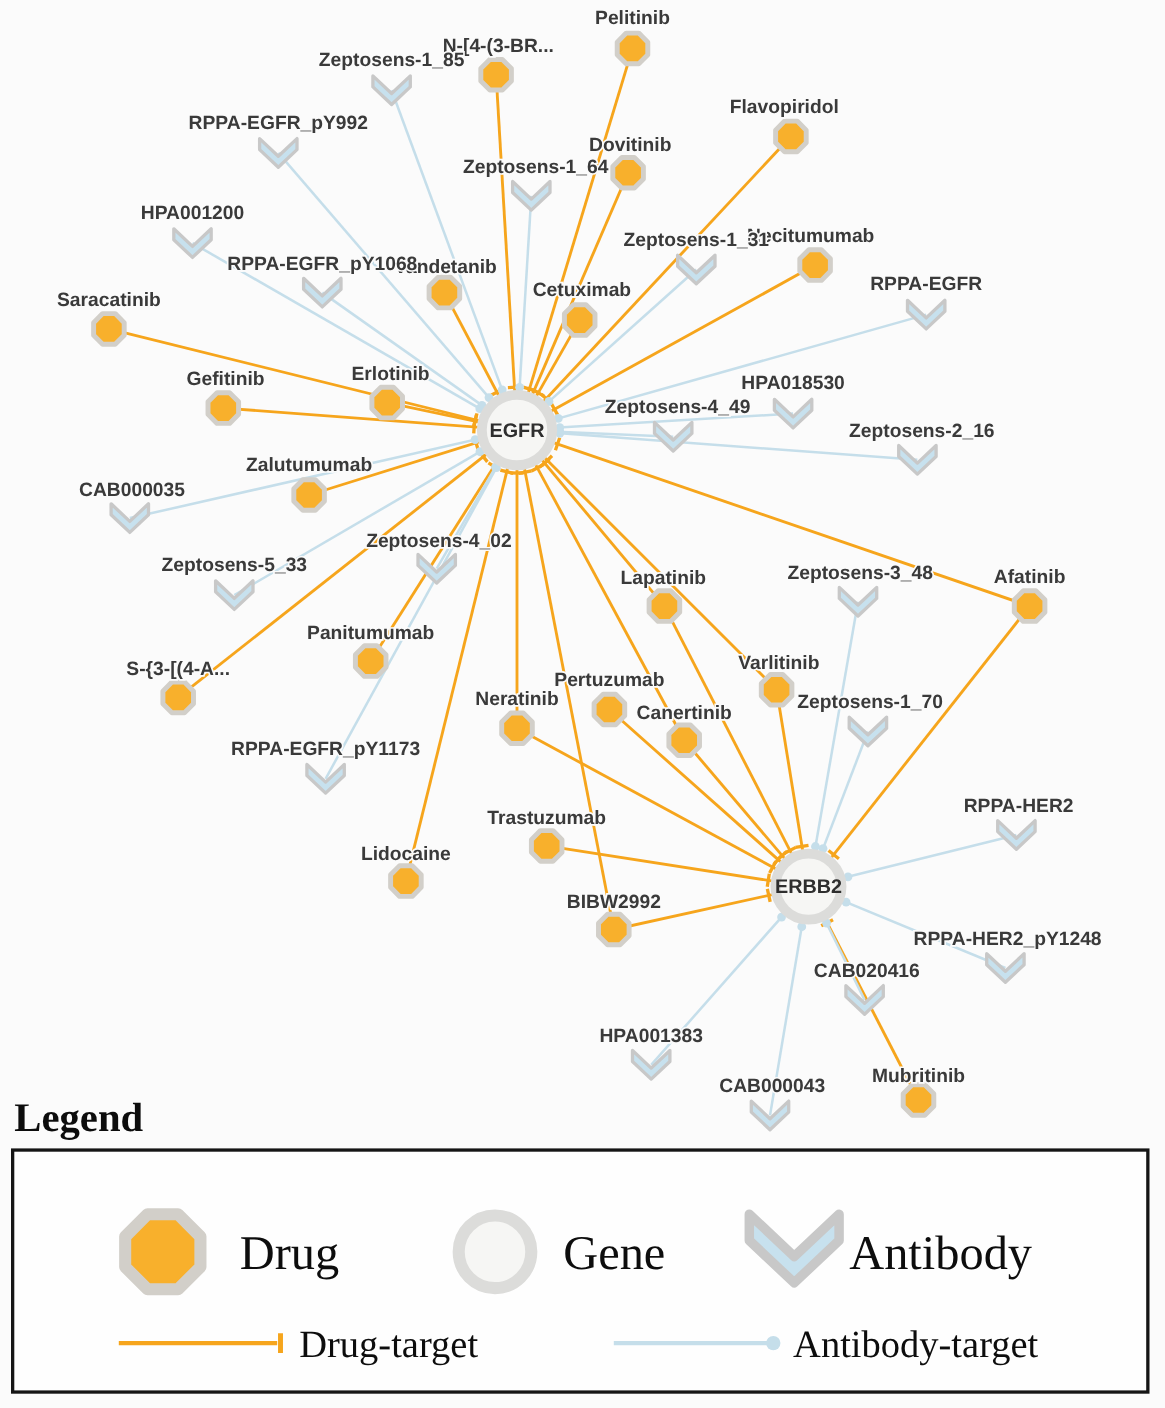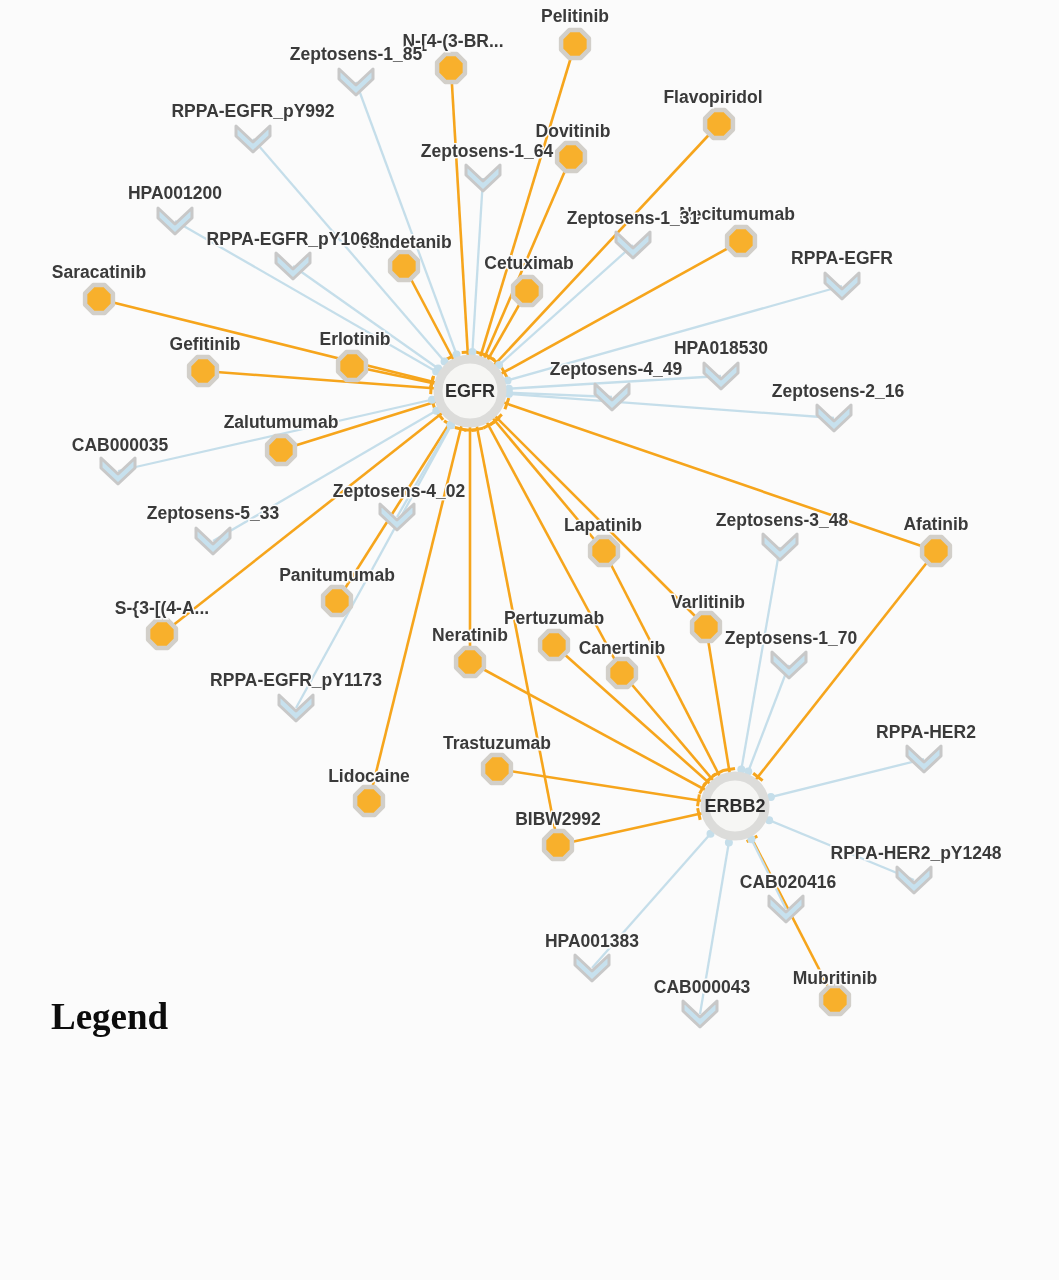--- a/index.html
+++ b/index.html
@@ -2,21 +2,21 @@
 <html><head>
 <meta charset="utf-8">
 <style>
   html,body{margin:0;padding:0;background:#fbfbfb;}
   .stage{position:relative;width:1059px;height:1280px;background:#fbfbfb;overflow:hidden;
          font-family:"Liberation Sans",sans-serif;}
   #graph-svg{position:absolute;left:0;top:0;}
   .nlabel{font:700 17.5px "Liberation Sans",sans-serif;fill:#3a3a3a;stroke:#fbfbfb;
           stroke-width:3px;paint-order:stroke;text-anchor:middle;}
   .glabel{font:700 18px "Liberation Sans",sans-serif;fill:#2e2e2e;text-anchor:middle;}
-  .legend-title{position:absolute;left:13px;top:995px;font:700 37px "Liberation Serif",serif;color:#0c0c0c;margin-left:38px;}
+  .legend-title{position:absolute;left:13px;top:995px;font:700 37px "Liberation Serif",serif;color:#0c0c0c;}
   .legend-box{position:absolute;left:10px;top:1044px;width:1029px;height:217px;
               border:3px solid #151515;background:#fefefe;}
   .legend-box svg{display:block;}
   .lg-text{font:400 44px "Liberation Serif",serif;fill:#0d0d0d;dominant-baseline:central;}
   .lg-text2{font:400 35px "Liberation Serif",serif;fill:#0d0d0d;dominant-baseline:central;}
 </style>
 </head>
 <body>
 
 <div class="stage">
@@ -217,13 +217,34 @@
         <text x="926" y="738" class="nlabel">RPPA-HER2</text>
         <text x="916" y="859" class="nlabel">RPPA-HER2_pY1248</text>
         <text x="788" y="888" class="nlabel">CAB020416</text>
         <text x="592" y="947" class="nlabel">HPA001383</text>
         <text x="702" y="993" class="nlabel">CAB000043</text>
       </g>
     </svg>
 
   <div class="legend-title">Legend</div>
 
+  <div class="legend-box">
+    <svg width="1029" height="211" viewBox="0 0 1029 211">
+
+      <polygon class="js-drug" points="169.2,104.8 148.9,125.1 121.1,125.1 100.8,104.8 100.8,77.2 121.1,56.9 148.9,56.9 169.2,77.2" stroke-width="11" stroke-linejoin="round" fill="#F8B02C" stroke="#D2CFC9"></polygon>
+      <text class="lg-text" x="205" y="92">Drug</text>
+
+      <circle class="js-gene" cx="437" cy="91" r="33" stroke-width="11" fill="#F6F6F4" stroke="#DCDCDA"></circle>
+      <text class="lg-text" x="499" y="92">Gene</text>
+
+      <path class="js-ab" d="M -17 -13 L 0 3 L 17 -13 L 17 -3 L 0 13 L -17 -3 Z" transform="translate(709,88) scale(2.4)" stroke-width="3.6" stroke-linejoin="round" fill="#C7E1EE" stroke="#C8C8C8"></path>
+      <text class="lg-text" x="759" y="92">Antibody</text>
+
+      <line class="js-dedge" x1="95" y1="174" x2="239" y2="174" stroke-width="4" fill="none" stroke="#F6A51C"></line>
+      <line class="js-dedge" x1="242" y1="165" x2="242" y2="183" stroke-width="4.5" fill="none" stroke="#F6A51C"></line>
+      <text class="lg-text2" x="259" y="175">Drug-target</text>
+
+      <line class="js-aedge" x1="545" y1="174" x2="685" y2="174" stroke-width="4" fill="none" stroke="#C5DEEA"></line>
+      <circle class="js-aedge-dot" cx="690" cy="174" r="6.5" fill="#C5DEEA"></circle>
+      <text class="lg-text2" x="708" y="175">Antibody-target</text>
+    </svg>
+  </div>
 </div>
 
 </body></html>

